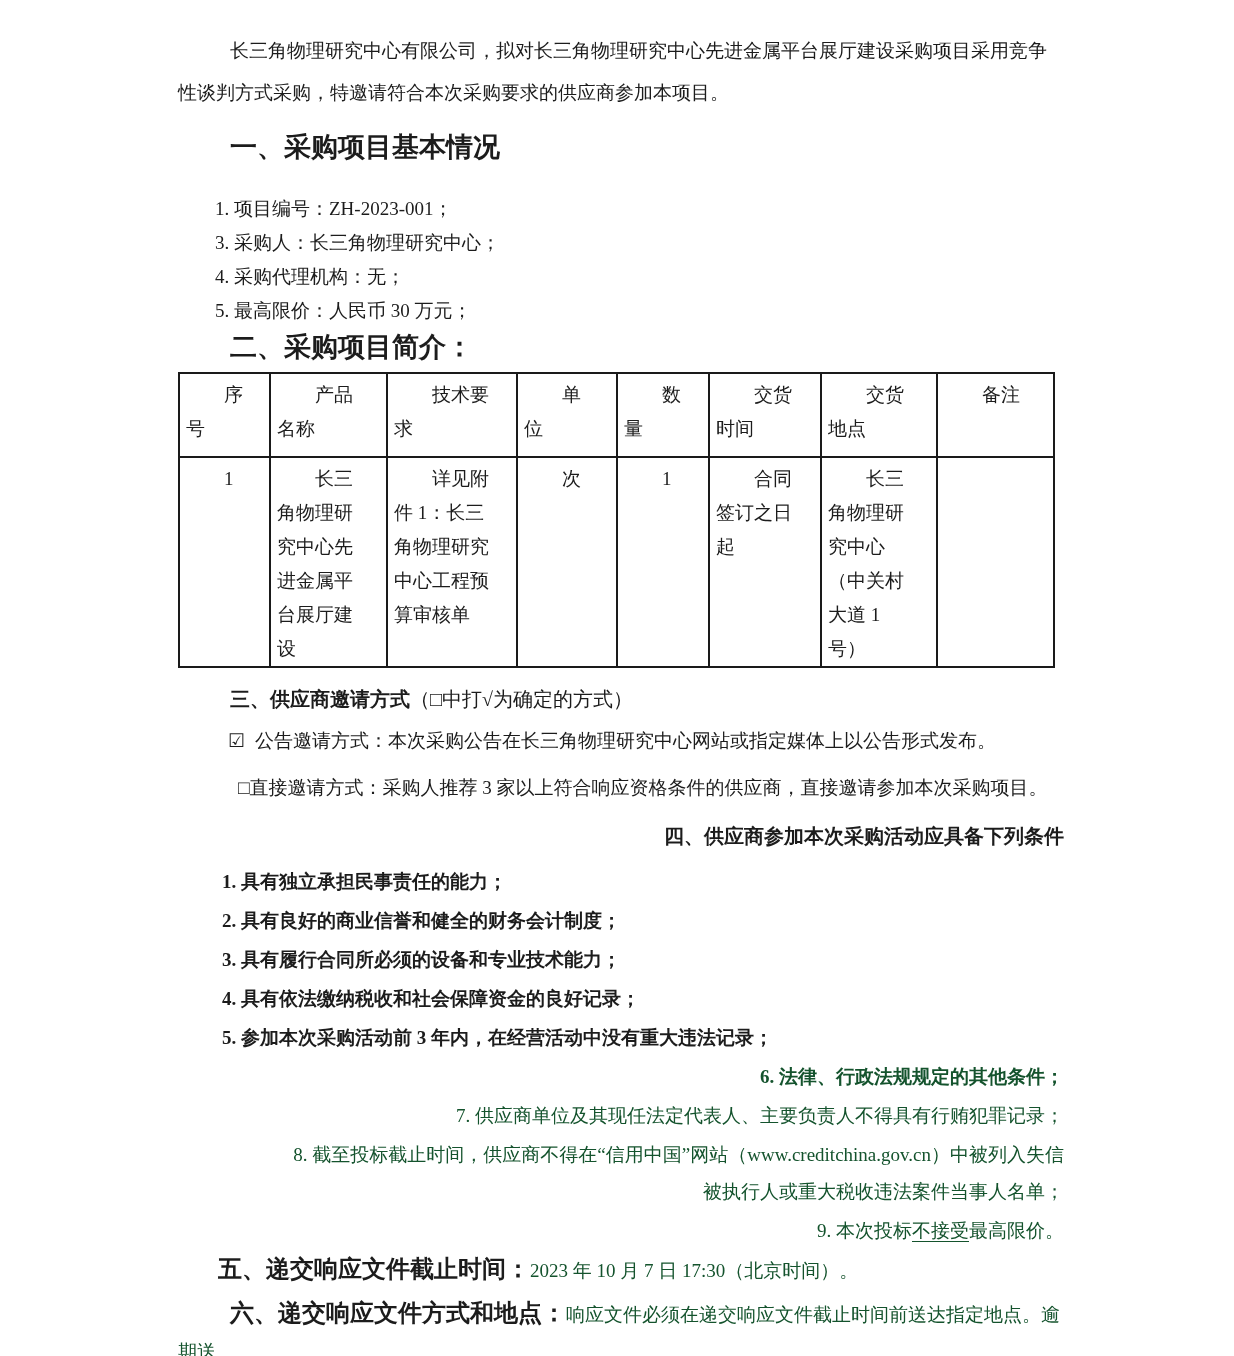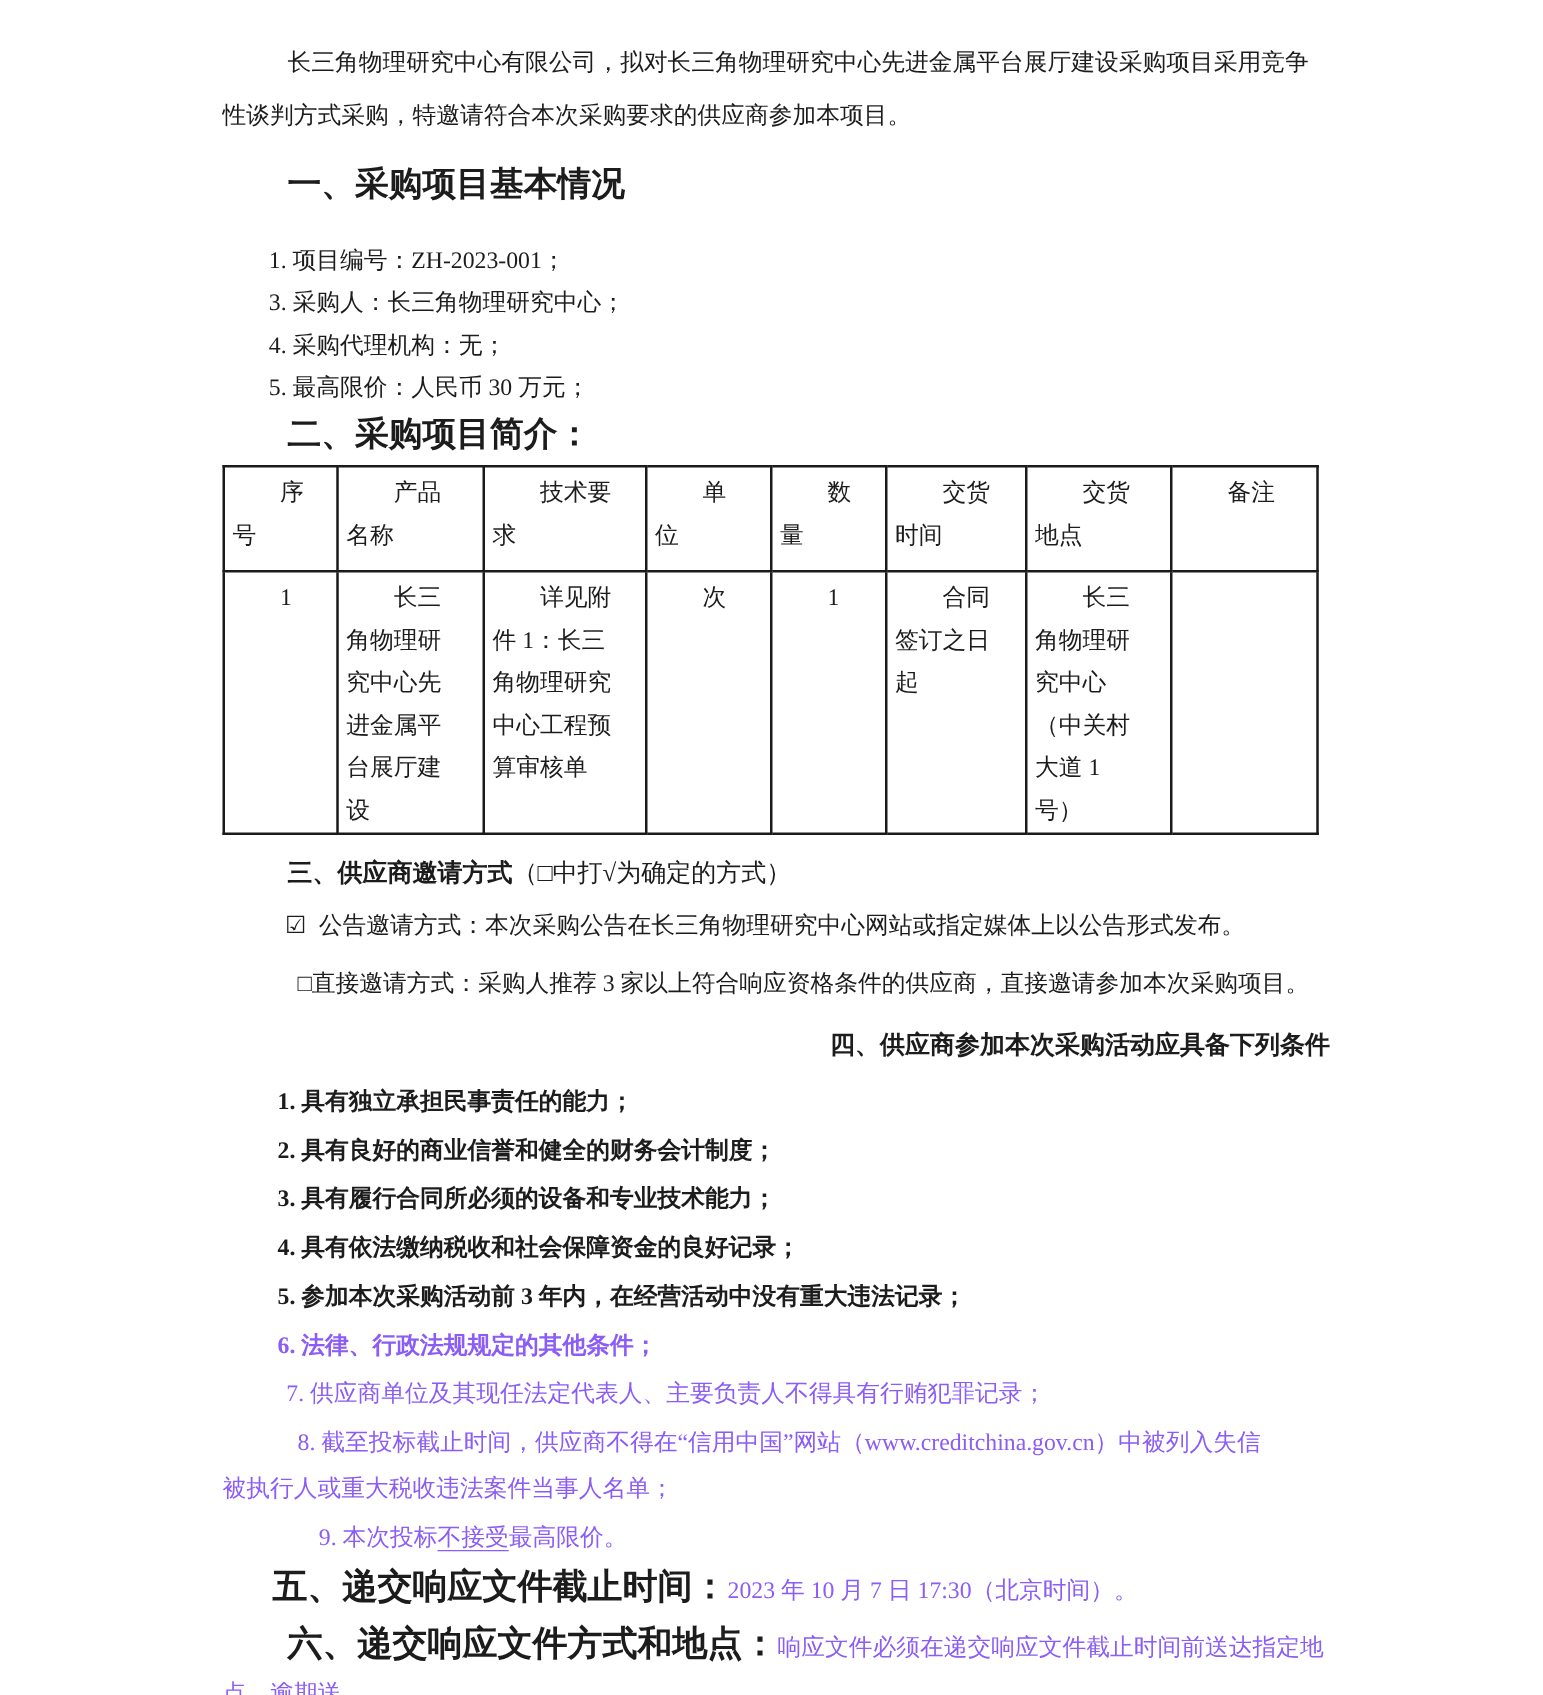--- a/index.html
+++ b/index.html
@@ -50,25 +50,25 @@
 
   #h4 { text-indent: 42px; margin-top: 14px; text-align: right; }
 
   .list4 { margin-top: 12px; }
   .list4 p { line-height: 37px; margin: 0 0 2px; }
   .ind-a { text-indent: 44px; font-weight: bold; }
   .ind-b { text-indent: 51px; }
   .ind-c { text-indent: 60px; }
   .ind-d { text-indent: 77px; }
 
-  .muted { color: #8b5cf6; }
+  .muted { color: #14532d; text-align: right; }
   .u { text-decoration: underline; text-underline-offset: 4px; }
 
   .h5line { margin-top: 2px; line-height: 37px; text-indent: 40px; }
-  .lead { font-size: 28px; font-weight: 700; color: #1c1c1c; }
+  .lead { font-size: 24px; font-weight: 700; color: #1c1c1c; }
   .h6para { margin-top: 6px; line-height: 37px; text-indent: 52px; }
 </style>
 </head>
 <body>
 
 <div class="doc">
 
   <p class="intro pre">长三角物理研究中心有限公司，拟对长三角物理研究中心先进金属平台展厅建设采购项目采用竞争
 性谈判方式采购，特邀请符合本次采购要求的供应商参加本项目。</p>
 

